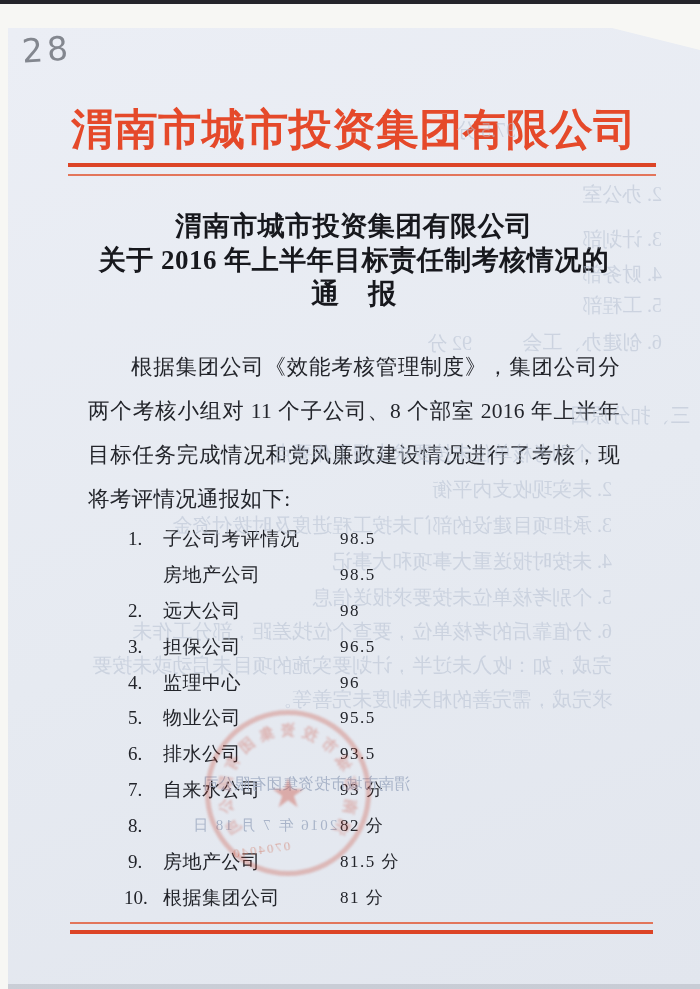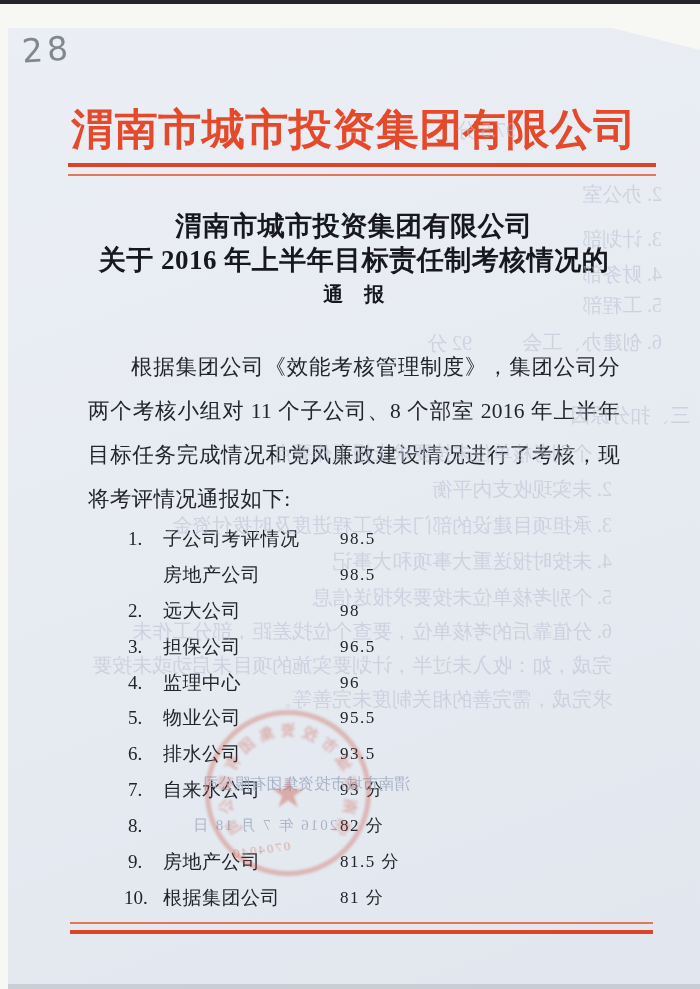--- a/index.html
+++ b/index.html
@@ -34,21 +34,21 @@
   .rule-top-thick{top:135px;height:4px;background:#dc4426;}
   .rule-top-thin{top:146px;height:2px;background:#e2603f;opacity:.85;}
   .rule-bot-thin{top:894px;height:2px;background:#e2603f;opacity:.85;left:62px;width:583px;}
   .rule-bot-thick{top:902px;height:4px;background:#dc4426;left:62px;width:583px;}
 
   .doc-title{
     position:absolute;left:0;top:181px;width:100%;text-align:center;
     color:#17181d;font-weight:bold;font-size:27px;line-height:34px;
     letter-spacing:0.5px;
   }
-  .doc-title .t3{font-size:20px;}
+  .doc-title .t3{font-size:28px;}
 
   .body-para{
     position:absolute;left:80px;top:317px;width:532px;
     font-size:21.5px;line-height:44px;color:#23252b;
     text-align:justify;text-indent:2em;letter-spacing:0.3px;
   }
 
   .section-heading{
     position:absolute;left:123px;top:464px;
     font-size:18.5px;font-weight:bold;color:#1c1e24;letter-spacing:0.5px;

